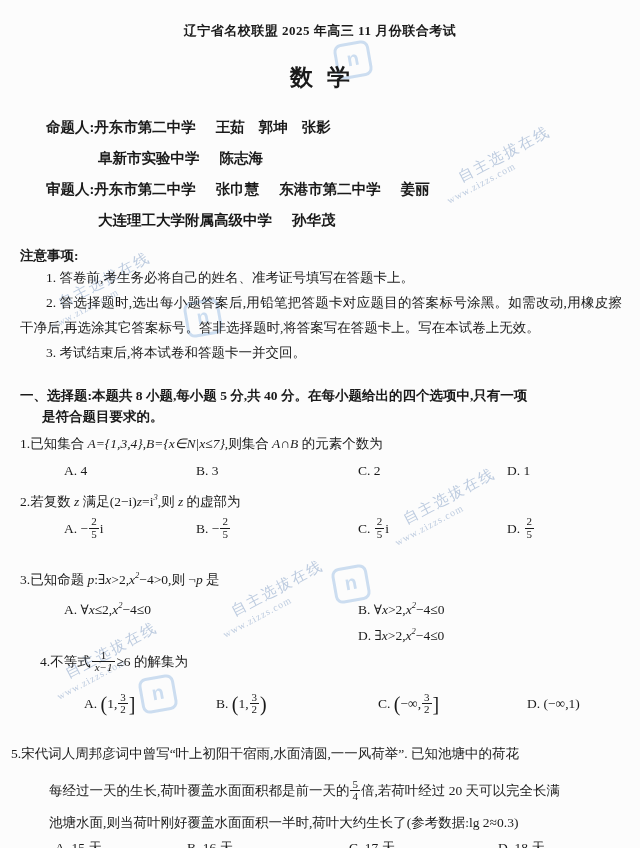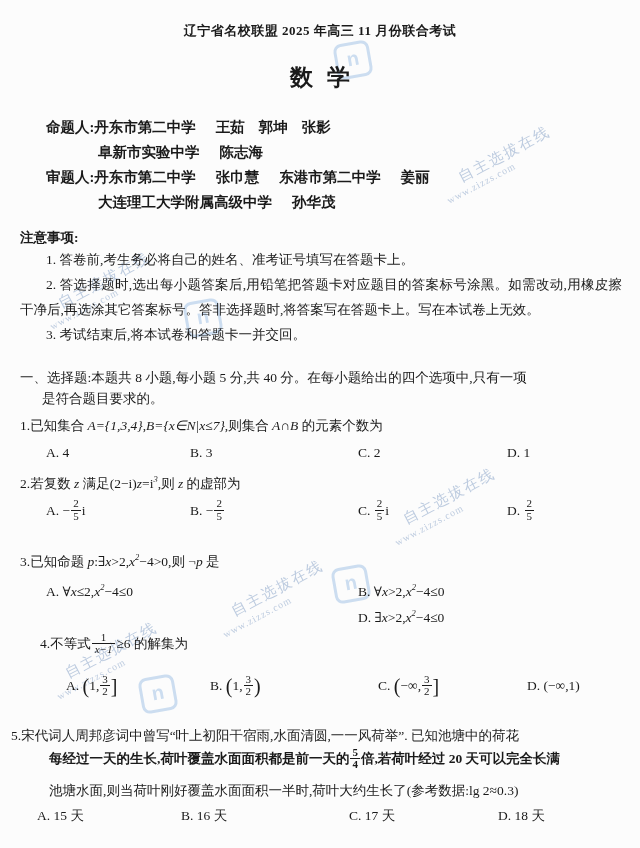--- a/index.html
+++ b/index.html
@@ -83,21 +83,21 @@
     padding-left: 14px;
   }
 
   .credits {
     margin: 22px 0 0 0;
     padding-left: 46px;
     font-size: 14.5px;
     font-weight: bold;
     line-height: 25px;
   }
-  .credits .row { white-space: nowrap; }
+  .credits .row { white-space: nowrap; margin-top: 6px; }
   .credits .indent { padding-left: 52px; }
   .gapsm { display: inline-block; width: 14px; }
   .gapmd { display: inline-block; width: 20px; }
 
   .notice-head {
     margin: 14px 0 0 0;
     padding-left: 20px;
     font-size: 13.5px;
     font-weight: bold;
   }
@@ -106,21 +106,21 @@
     line-height: 25px;
     padding: 0 18px 0 20px;
     text-indent: 26px;
     text-align: justify;
   }
 
   .section-head {
     margin: 20px 8px 0 0;
     padding: 0 8px 0 20px;
     font-size: 13.5px;
-    font-weight: normal;
+    font-weight: bold;
     line-height: 21px;
     text-align: justify;
   }
   .section-head .cont { display: block; padding-left: 22px; }
 
   .q { font-size: 13.5px; line-height: 23px; padding-left: 20px; margin-top: 5px; }
   .q-stem { padding-right: 10px; text-align: justify; }
   .q-stem.hang { padding-left: 18px; text-indent: -18px; }
   .q-cont { padding-left: 38px; padding-right: 10px; text-align: justify; }
 
@@ -129,22 +129,22 @@
     height: 22px;
     margin-top: 4px;
   }
   .opts.tall { height: 42px; }
   .opt {
     position: absolute;
     top: 0;
     white-space: nowrap;
     font-size: 13.5px;
   }
-  .opt.c1 { left: 26px; }
-  .opt.c2 { left: 170px; }
+  .opt.c1 { left: 44px; }
+  .opt.c2 { left: 176px; }
   .opt.c3 { left: 338px; }
   .opt.c4 { left: 487px; }
 
   
   .mi { font-style: italic; font-family: "Liberation Serif", serif; }
   .mup { font-style: normal; }
   .frac {
     display: inline-block;
     vertical-align: middle;
     text-align: center;
@@ -271,21 +271,21 @@
         <span class="opt c2"><span>B.</span> <span class="paren-big">(</span><span>1,</span><span class="frac"><span class="num">3</span><span class="den">2</span></span><span class="paren-big">)</span></span>
         <span class="opt c3"><span>C.</span> <span class="paren-big">(</span><span>−∞,</span><span class="frac"><span class="num">3</span><span class="den">2</span></span><span class="paren-big">]</span></span>
         <span class="opt c4"><span>D.</span> <span>(−∞,1)</span></span>
       </div>
     </div>
 
     <div class="q" style="margin-top:8px;padding-left:11px;">
       <div class="q-stem hang">
         <span>5.</span><span>宋代词人周邦彦词中曾写“叶上初阳干宿雨,水面清圆,一一风荷举”. 已知池塘中的荷花</span>
       </div>
-      <div class="q-cont" style="margin-top:0;font-weight:bold;">
+      <div class="q-cont" style="margin-top:14px;">
         <span>每经过一天的生长,荷叶覆盖水面面积都是前一天的</span><span class="frac"><span class="num">5</span><span class="den">4</span></span><span>倍,若荷叶经过 20 天可以完全长满</span>
       </div>
       <div class="q-cont" style="margin-top:7px;">池塘水面,则当荷叶刚好覆盖水面面积一半时,荷叶大约生长了(参考数据:lg 2≈0.3)</div>
       <div class="opts" style="margin-top:2px;">
         <span class="opt c1"><span>A.</span> <span>15 天</span></span>
         <span class="opt c2"><span>B.</span> <span>16 天</span></span>
         <span class="opt c3"><span>C.</span> <span>17 天</span></span>
         <span class="opt c4"><span>D.</span> <span>18 天</span></span>
       </div>
     </div>

